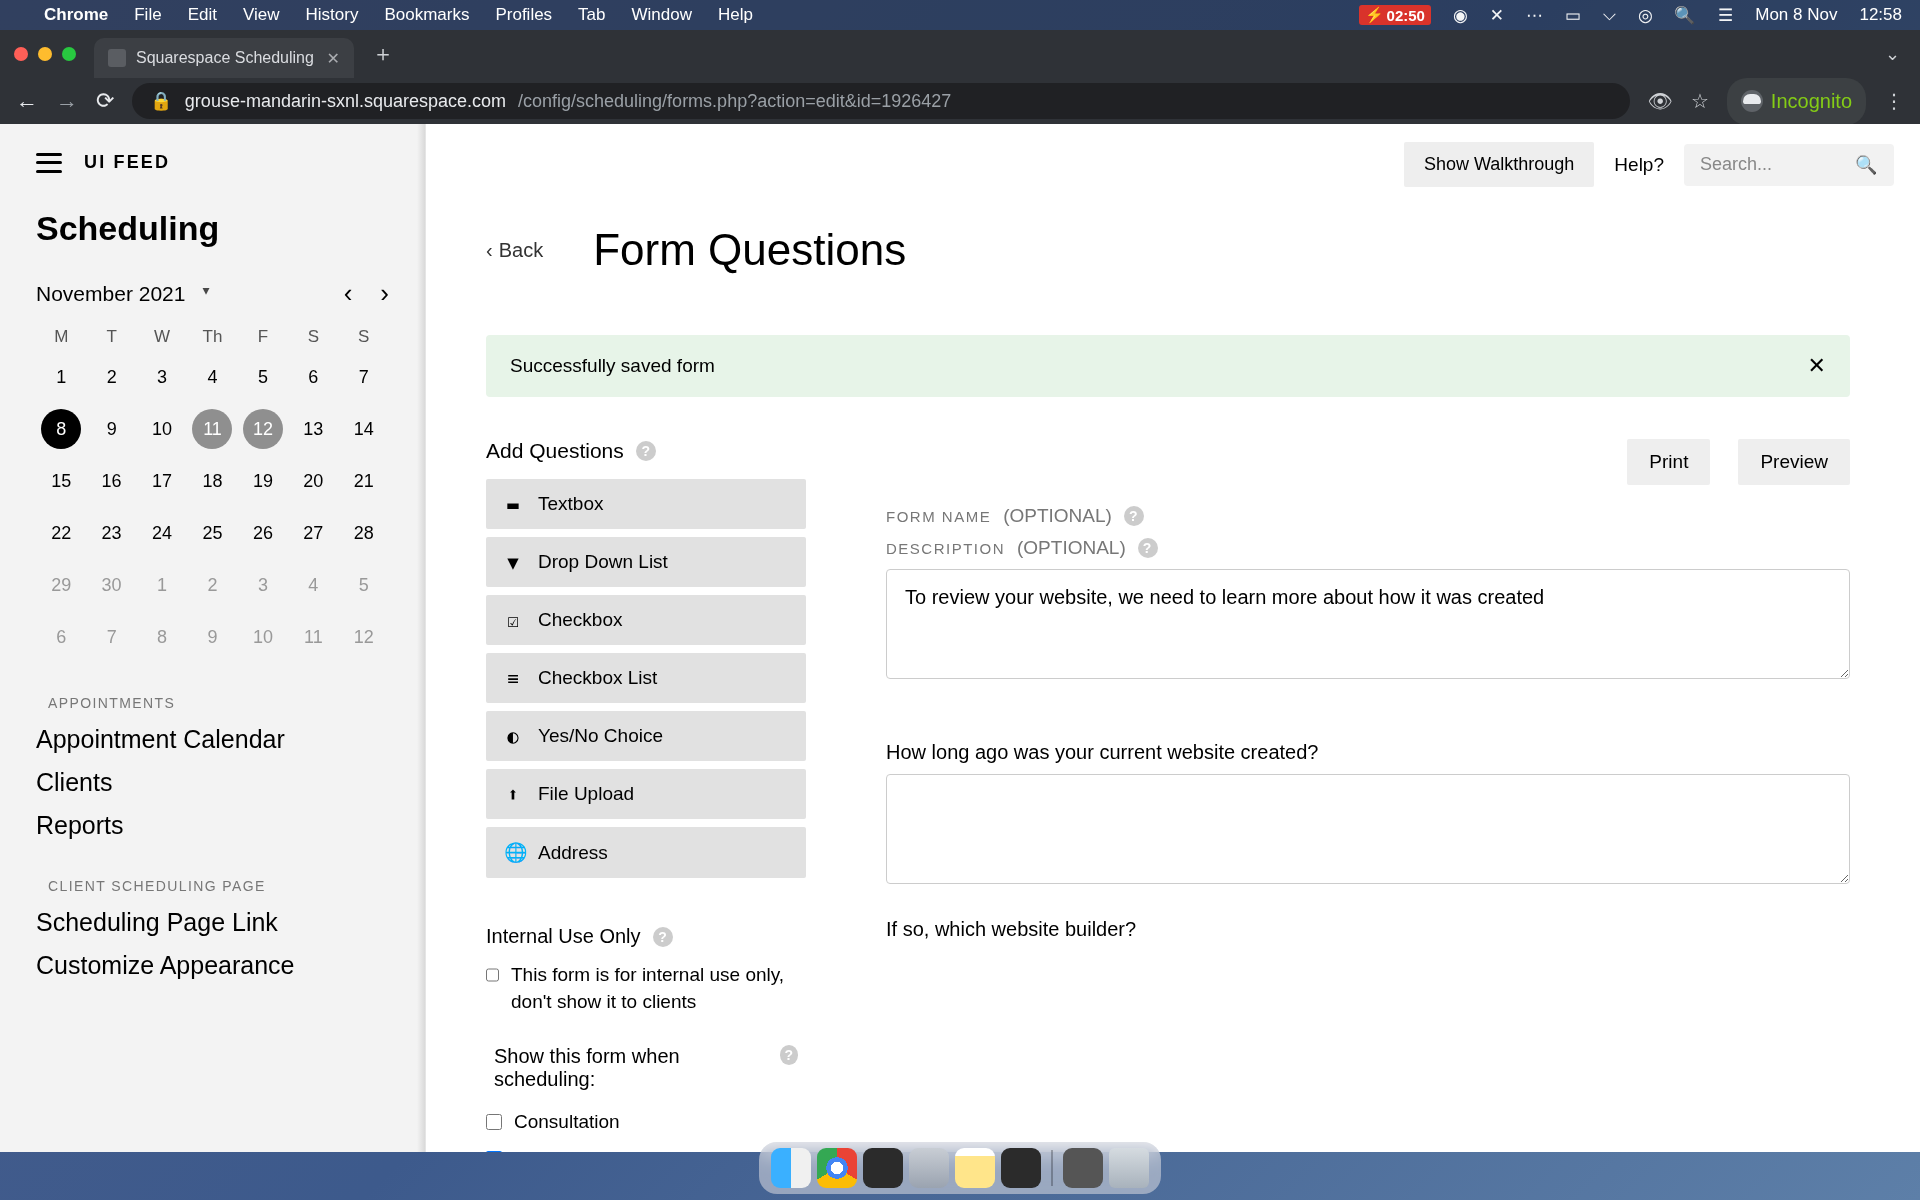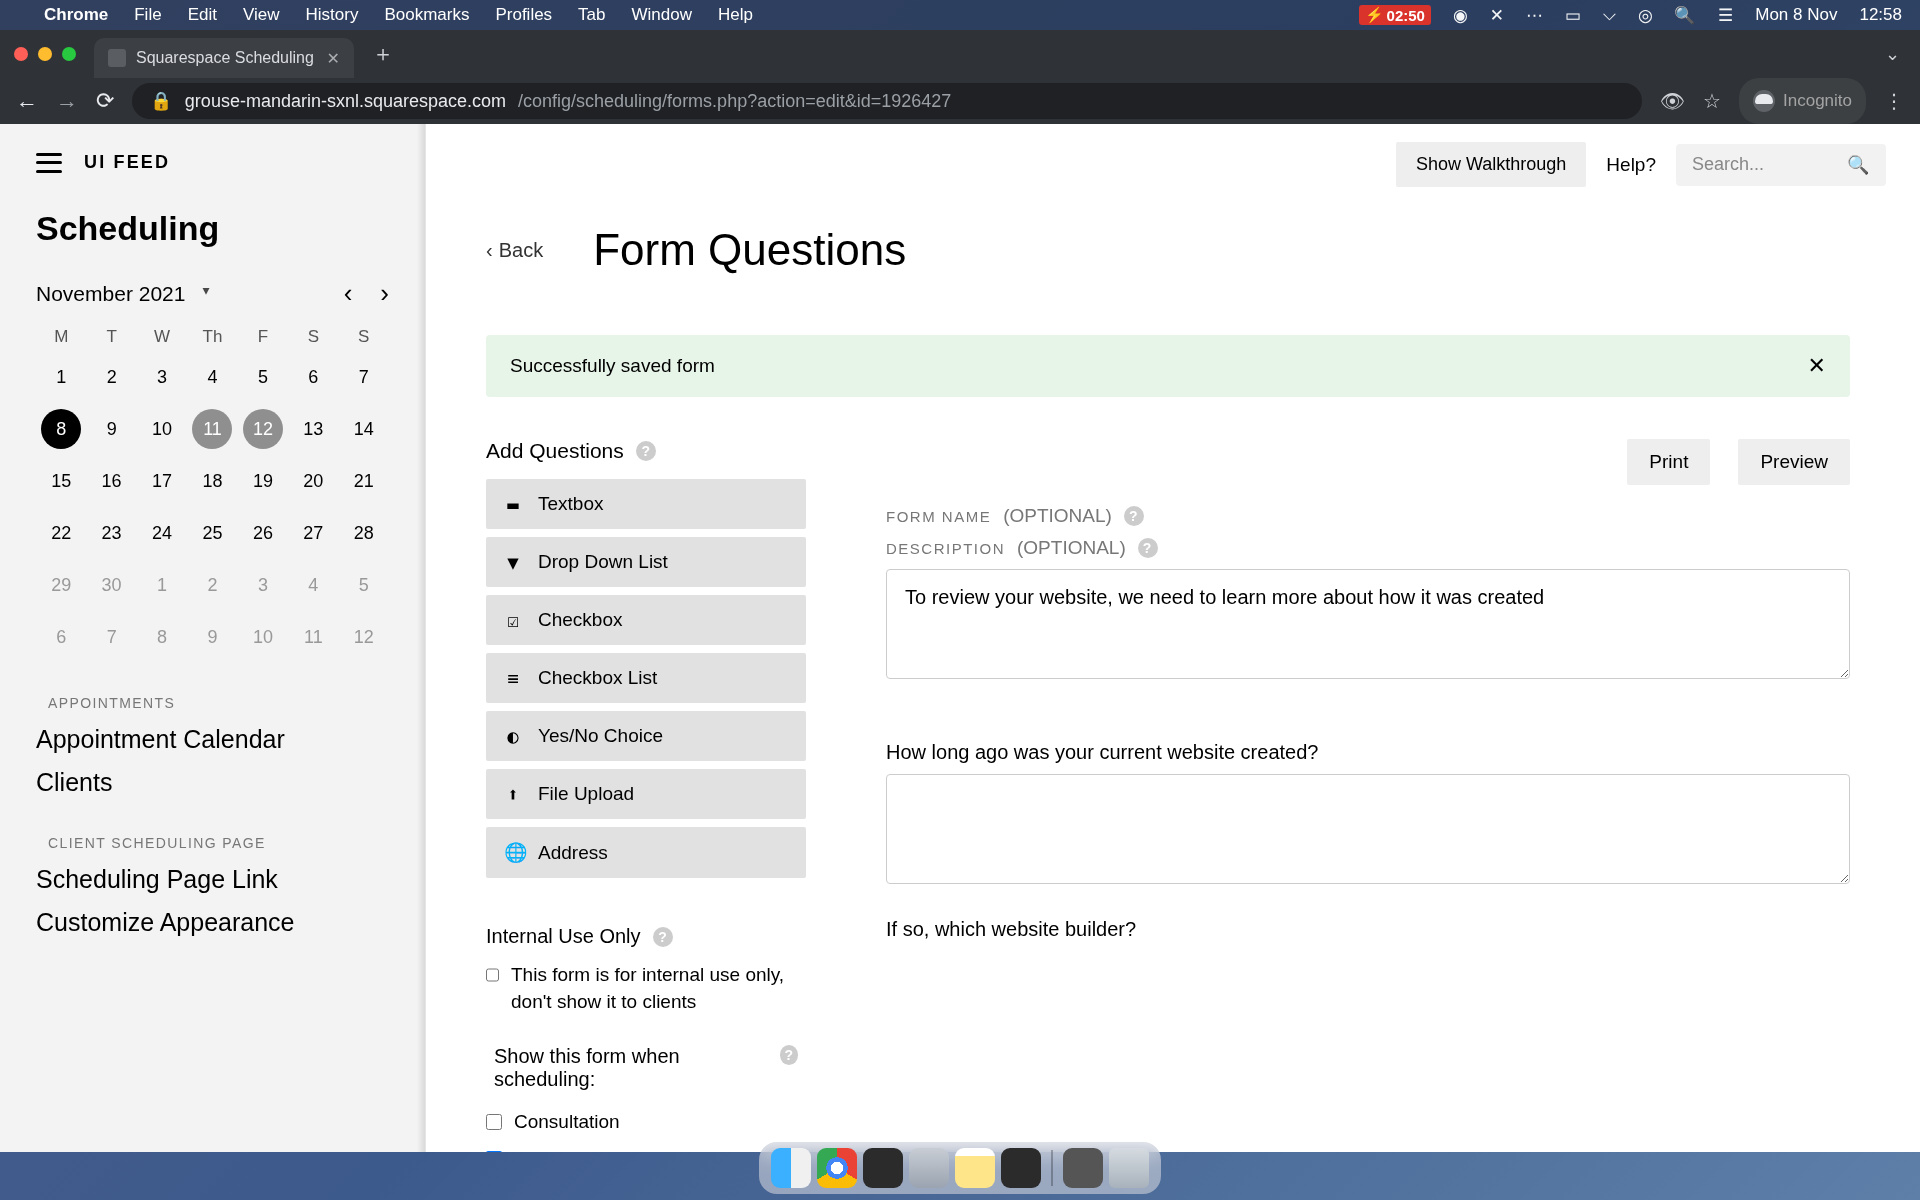--- a/index.html
+++ b/index.html
@@ -24,21 +24,21 @@
 .tab .favicon{width:18px;height:18px;background:#5a5d62;border-radius:3px;}
 .tab .x{margin-left:auto;opacity:.7}
 .newtab{color:#cfd2d6;font-size:22px;padding:0 18px;align-self:center;}
 .tabs .chev{color:#cfd2d6;margin-left:auto;margin-right:20px;align-self:center;font-size:18px;}
 .addr { height:46px; display:flex; align-items:center; gap:18px; padding:0 16px; }
 .addr .nav{color:#9aa0a6;font-size:22px;}
 .addr .nav.back{color:#e8eaed}
 .omnibox { flex:1; background:#202124; border-radius:30px; height:36px; display:flex; align-items:center; padding:0 18px; color:#9aa0a6; font-size:18px; gap:12px; }
 .omnibox .domain{color:#e8eaed}
 .addr .ricon{color:#cfd2d6;font-size:20px}
-.incog{color:#a3a3a3;display:flex;align-items:center;gap:8px;background:#3c4043;padding:12px 14px;border-radius:20px;font-size:17px;}
+.incog{color:#84cc16;display:flex;align-items:center;gap:8px;background:#3c4043;padding:12px 14px;border-radius:20px;font-size:20px;}
 .incog .ii{width:22px;height:22px;background:#5f6368;border-radius:50%;position:relative}
 .incog .ii::before{content:"";position:absolute;inset:4px 2px 8px;background:#e8eaed;border-radius:10px 10px 4px 4px}
 
 
 .page { position:absolute; top:124px; left:0; right:0; bottom:48px; background:#fff; display:flex; }
 .sidebar { width:426px; background:#f3f3f3; border-right:1px solid #e5e5e5; padding:28px 36px 0; overflow:hidden; position:relative; }
 .sidebar::after{content:"";position:absolute;right:0;top:0;bottom:0;width:8px;background:linear-gradient(90deg,transparent,#d9d9d9)}
 .brandrow{display:flex;align-items:center;gap:22px;margin-bottom:36px}
 .burger{width:26px;height:20px;display:flex;flex-direction:column;justify-content:space-between}
 .burger span{height:3px;background:#000;border-radius:2px}
@@ -53,21 +53,21 @@
 .cal-head{font-size:17px;color:#555;margin-bottom:10px}
 .cal-row{margin-bottom:12px}
 .cal-cell{font-size:18px;height:40px;display:flex;align-items:center;justify-content:center;border-radius:50%}
 .cal-cell.dim{color:#999}
 .cal-cell.sel{background:#000;color:#fff;width:40px;margin:0 auto}
 .cal-cell.hl{background:#8f8f8f;color:#fff;width:40px;margin:0 auto}
 .sect{font-size:14px;letter-spacing:.1em;color:#777;margin:38px 12px 14px}
 .navlink{font-size:25px;font-weight:500;margin:14px 0}
 
 .main { flex:1; overflow:auto; }
-.topbar{display:flex;align-items:center;justify-content:flex-end;padding:18px 34px;gap:20px}
+.topbar{display:flex;align-items:center;justify-content:flex-end;padding:18px 26px;gap:20px}
 .twbtn{background:#eee;border:none;padding:12px 20px;font-size:18px;border-radius:2px}
 .help{font-size:19px;font-weight:500}
 .search{background:#f2f2f2;border-radius:4px;padding:10px 16px;width:210px;display:flex;align-items:center;color:#888;font-size:18px}
 .search .mag{margin-left:auto}
 
 .content{padding:10px 70px 40px 60px}
 .titlerow{display:flex;align-items:center;gap:50px;margin-bottom:60px;margin-top:10px}
 .back{font-size:20px;color:#333;display:flex;align-items:center;gap:6px}
 .h1{font-size:44px;font-weight:500}
 
@@ -263,20 +263,21 @@
             <div class="cal-cell dim">9</div>
             <div class="cal-cell dim">10</div>
             <div class="cal-cell dim">11</div>
             <div class="cal-cell dim">12</div>
           </div>
         </div>
     </div>
     <div class="sect">APPOINTMENTS</div>
     <div class="navlink">Appointment Calendar</div>
     <div class="navlink">Clients</div>
+    <div class="navlink">Reports</div>
     <div class="sect">CLIENT SCHEDULING PAGE</div>
     <div class="navlink">Scheduling Page Link</div>
     <div class="navlink">Customize Appearance</div>
   </div>
 
   <div class="main">
     <div class="topbar">
       <button class="twbtn">Show Walkthrough</button>
       <span class="help">Help?</span>
       <div class="search">

